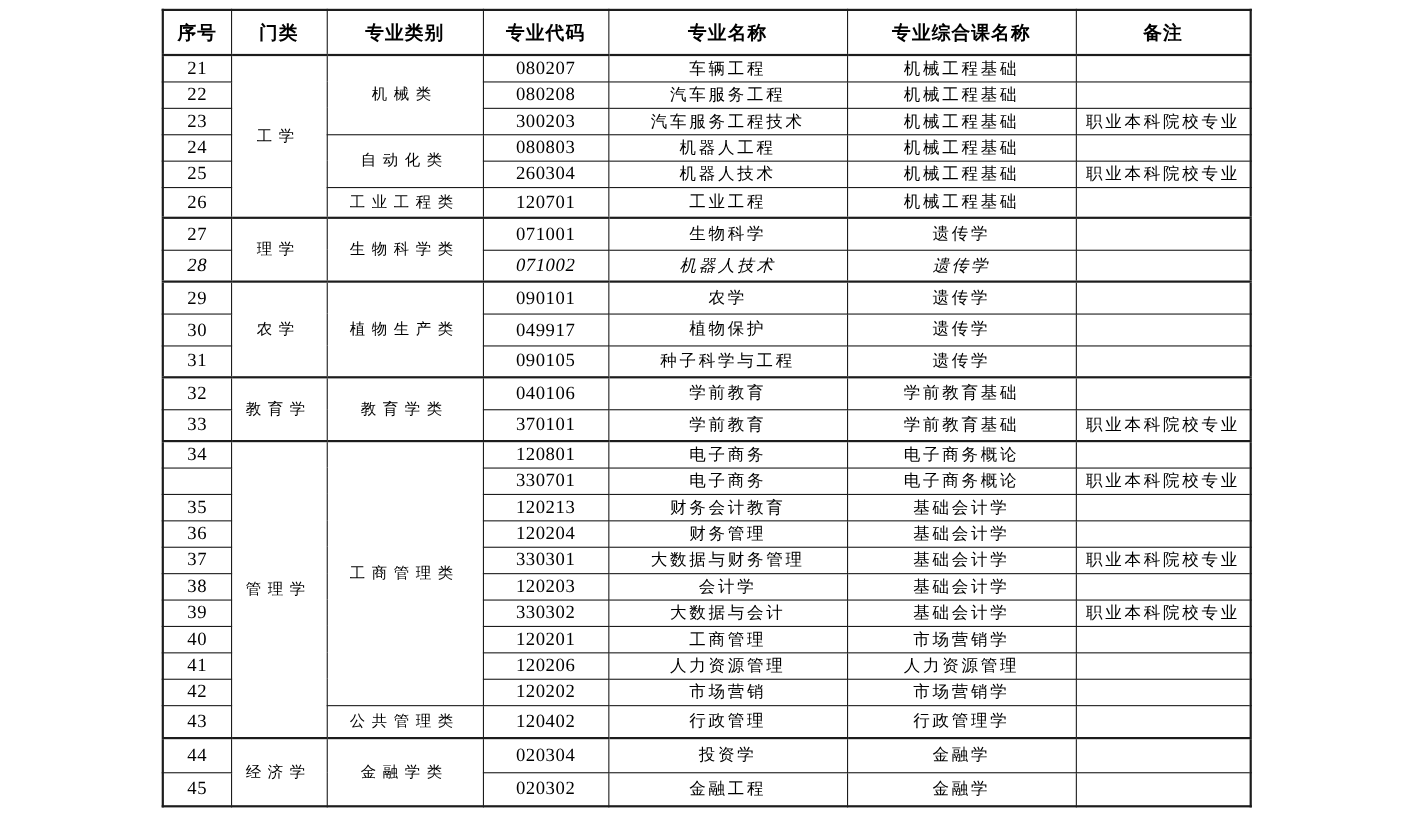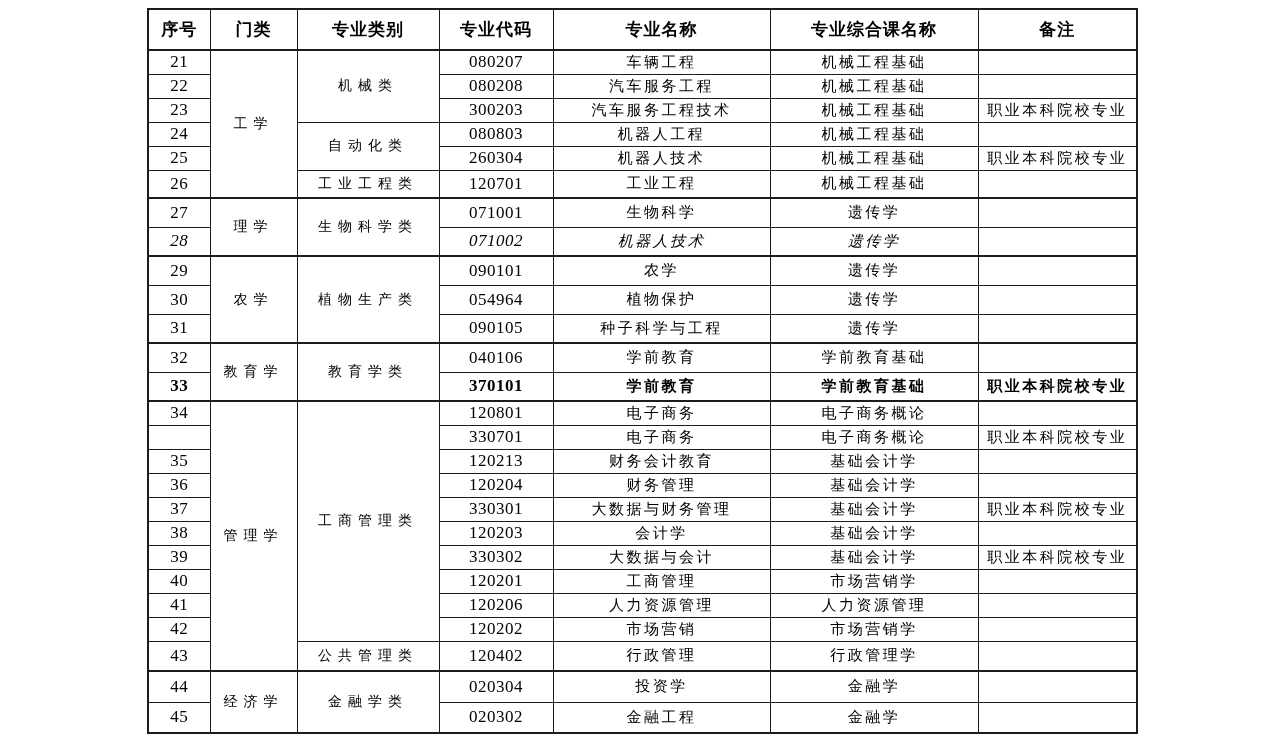--- a/index.html
+++ b/index.html
@@ -120,42 +120,42 @@
           <td class="num">29</td>
           <td class="wide" rowspan="3">农学</td>
           <td class="wide" rowspan="3">植物生产类</td>
           <td class="num">090101</td>
           <td class="cjk">农学</td>
           <td class="cjk">遗传学</td>
           <td class="cjk"></td>
         </tr>
         <tr style="height: 29px;">
           <td class="num">30</td>
-          <td class="num">054964</td>
+          <td class="num">049917</td>
           <td class="cjk">植物保护</td>
           <td class="cjk">遗传学</td>
           <td class="cjk"></td>
         </tr>
         <tr style="height: 29px;">
           <td class="num">31</td>
           <td class="num">090105</td>
           <td class="cjk">种子科学与工程</td>
           <td class="cjk">遗传学</td>
           <td class="cjk"></td>
         </tr>
         <tr class="group-start" style="height: 29px;">
           <td class="num">32</td>
           <td class="wide" rowspan="2">教育学</td>
           <td class="wide" rowspan="2">教育学类</td>
           <td class="num">040106</td>
           <td class="cjk">学前教育</td>
           <td class="cjk">学前教育基础</td>
           <td class="cjk"></td>
         </tr>
-        <tr style="height: 29px; font-weight: bold;">
+        <tr style="height: 29px;">
           <td class="num">33</td>
           <td class="num">370101</td>
           <td class="cjk">学前教育</td>
           <td class="cjk">学前教育基础</td>
           <td class="cjk">职业本科院校专业</td>
         </tr>
         <tr class="group-start" style="height: 24px; padding-left: 41px;">
           <td class="num">34</td>
           <td class="wide" rowspan="11">管理学</td>
           <td class="wide" rowspan="10">工商管理类</td>

